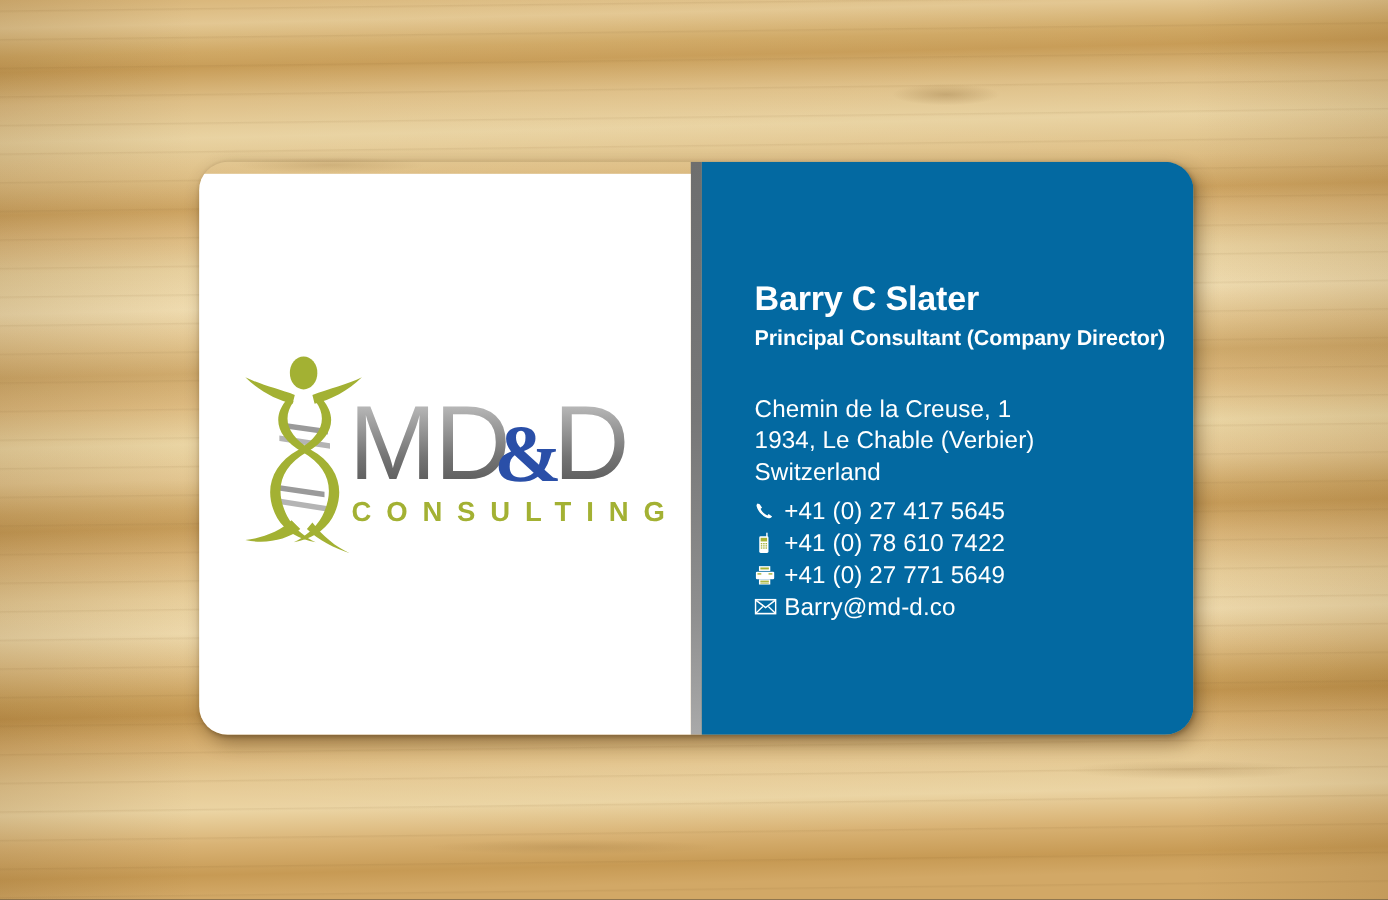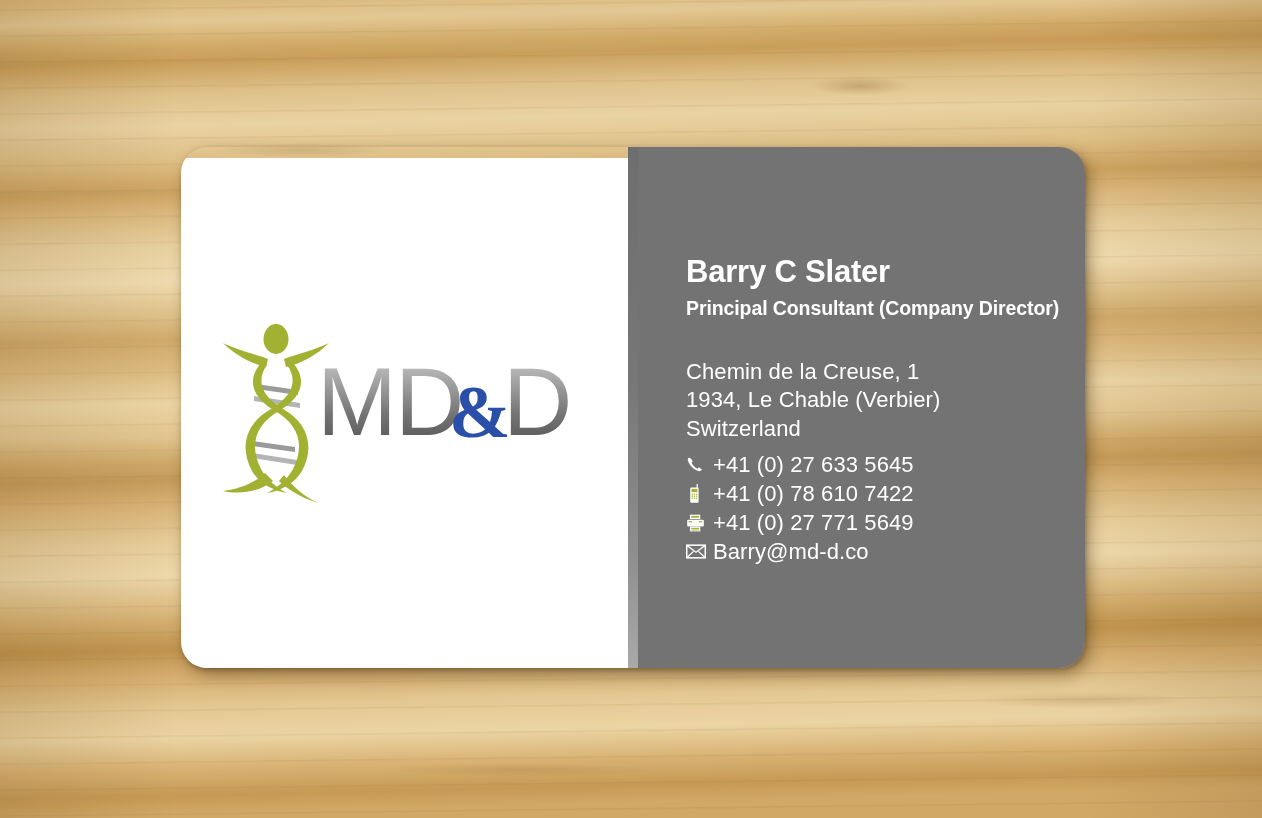--- a/index.html
+++ b/index.html
@@ -111,21 +111,21 @@
     align-items: center;
     justify-content: center;
     margin-top: 11px;
   }
   .card-divider {
     width: 10px;
     background: linear-gradient(180deg, #6e6e6e 0%, #777777 45%, #8e8e8e 78%, #a9a9a9 100%);
   }
   .card-right {
     flex: 1;
-    background: #737373;
+    background: #0369a1;
     position: relative;
   }
 
   
   .logo {
     position: relative;
     width: 380px;
     height: 180px;
     margin-left: 12px;
   }
@@ -248,20 +248,21 @@
               <stop offset="28%" stop-color="#a8a8a8"></stop>
               <stop offset="62%" stop-color="#747474"></stop>
               <stop offset="100%" stop-color="#4d4d4d"></stop>
             </linearGradient>
           </defs>
           <text x="0" y="78" font-family="'Liberation Sans', sans-serif" font-size="96" font-weight="normal" fill="url(#gmetal)" letter-spacing="-2">MD</text>
           <text x="132" y="80" font-family="'Liberation Serif', serif" font-size="74" font-weight="bold" fill="#2a4fa8">&amp;</text>
           <text x="186" y="78" font-family="'Liberation Sans', sans-serif" font-size="96" font-weight="normal" fill="url(#gmetal)">D</text>
         </svg>
 
+        <div class="logo-consulting">CONSULTING</div>
       </div>
     </div>
 
     <div class="card-divider"></div>
 
     <div class="card-right">
       <div class="contact-block">
 
         <div class="person-name">Barry C Slater</div>
         <div class="person-role">Principal Consultant (Company Director)</div>
@@ -273,21 +274,21 @@
         </div>
 
         <div class="contact-rows">
 
           <div class="contact-row">
             <span class="contact-icon">
               <svg width="17" height="17" viewBox="0 0 24 24" fill="#ffffff">
                 <path d="M3.8 2.3c-1.1.9-1.6 2.3-1.2 3.7.9 3.4 2.9 6.8 5.7 9.6 2.8 2.8 6.2 4.8 9.6 5.7 1.4.4 2.8-.1 3.7-1.2l.9-1.1-4.5-3-1.6 1.9c-1.9-.8-3.7-2-5.2-3.5-1.5-1.5-2.7-3.3-3.5-5.2L9.6 7.8 6.6 3.3l-2.8-1z"></path>
               </svg>
             </span>
-            <span class="contact-text">+41 (0) 27 633 5645</span>
+            <span class="contact-text">+41 (0) 27 417 5645</span>
           </div>
 
           <div class="contact-row">
             <span class="contact-icon">
               <svg width="17" height="19" viewBox="0 0 16 24" fill="#ffffff">
                 <rect x="10.6" y="0" width="1.6" height="5.2"></rect>
                 <rect x="2.6" y="4.4" width="10.6" height="19.2" rx="1.6"></rect>
                 <rect x="4.2" y="6.2" width="7.4" height="4.2" fill="#a5b236"></rect>
                 <rect x="4.4" y="12.2" width="1.7" height="1.5" fill="#a5b236"></rect>
                 <rect x="7.1" y="12.2" width="1.7" height="1.5" fill="#a5b236"></rect>

